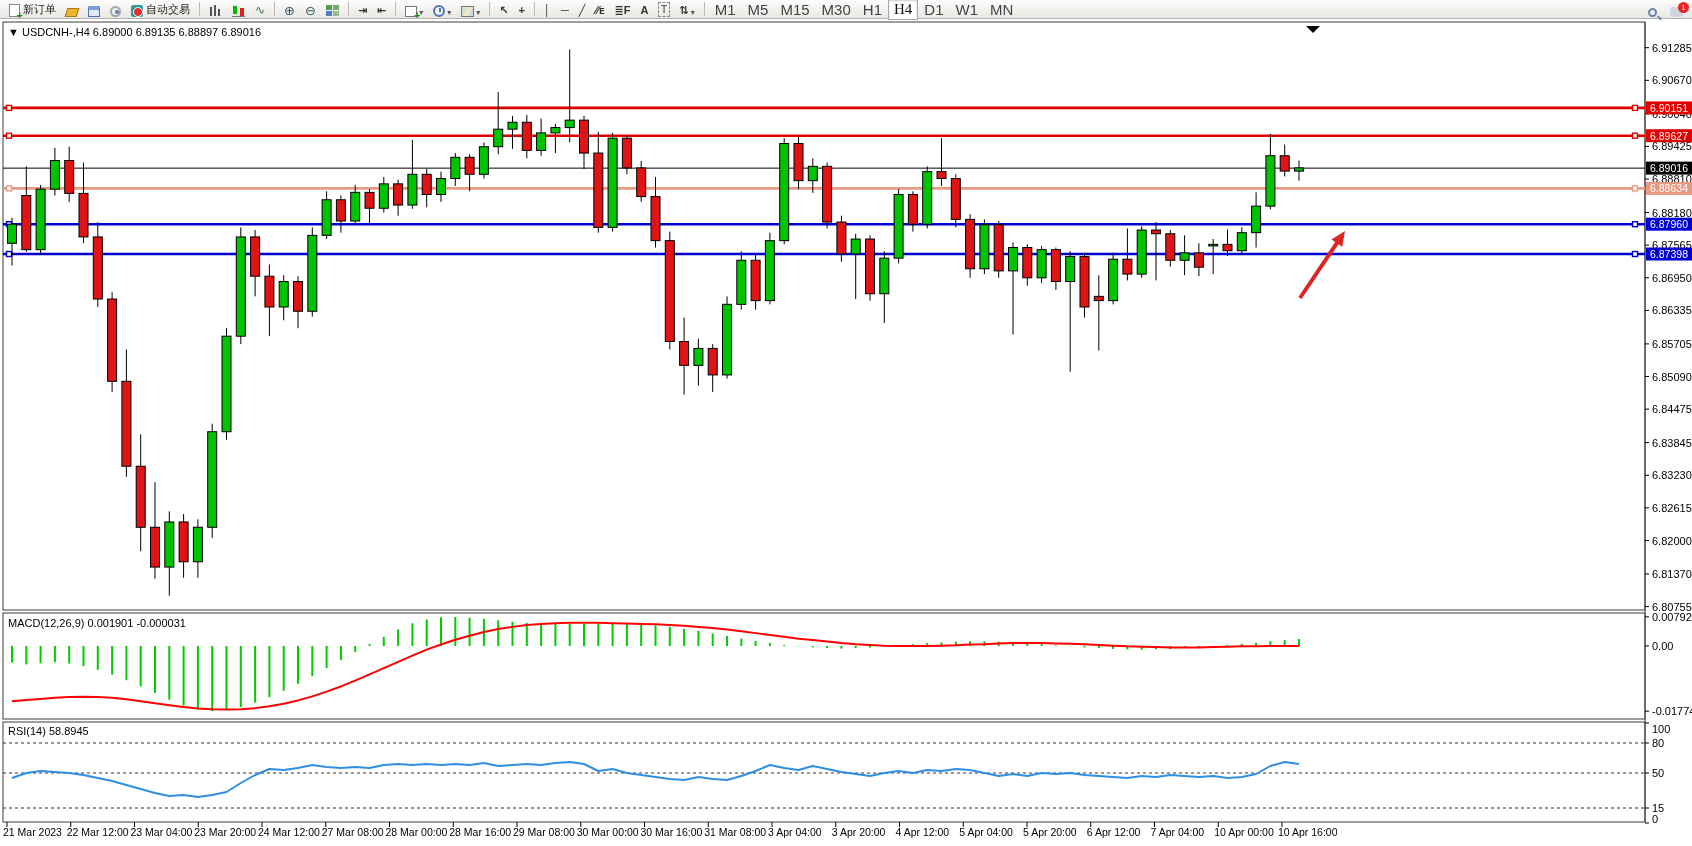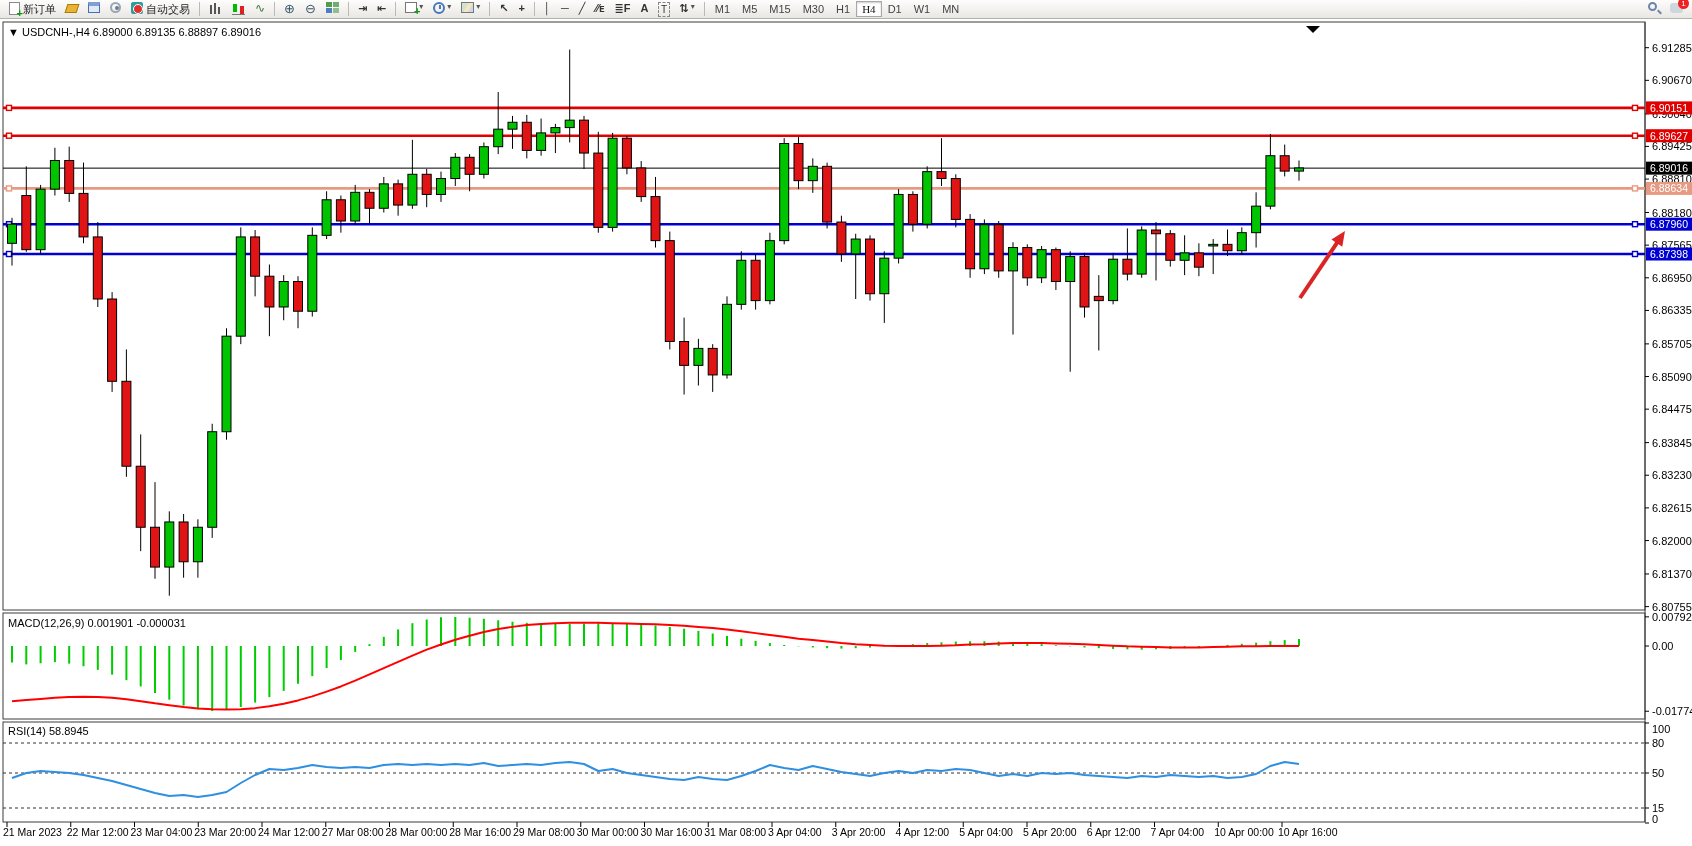--- a/index.html
+++ b/index.html
@@ -2,26 +2,26 @@
 <html><head>
 <meta charset="utf-8">
 <style>
   * { margin:0; padding:0; box-sizing:border-box; }
   html,body { width:1692px; height:846px; overflow:hidden; background:#fff;
     font-family:"Liberation Sans","DejaVu Sans",sans-serif; }
   
   #toolbar { position:absolute; left:0; top:0; width:1692px; height:19px;
     background:linear-gradient(#fdfdfc,#e9e7e3); border-bottom:1px solid #b5b2ad;
     display:flex; align-items:center; padding:0 4px; z-index:5; }
-  .tb-item { display:flex; align-items:flex-start; height:17px; padding:0 3px; margin:0 1px;
+  .tb-item { display:flex; align-items:flex-end; height:17px; padding:0 3px; margin:0 1px;
     border:1px solid transparent; border-radius:2px; cursor:default; }
   .tb-lbl { font-size:11px; color:#222; margin-left:3px; white-space:nowrap; }
   .tb-caret { font-size:8px; color:#555; margin-left:2px; }
   .tb-sep { width:1px; height:14px; background:#bdbab5; margin:0 4px; }
-  .tb-tf { font-size:11px; color:#444; padding:1px 5px; border:1px solid transparent; }
+  .tb-tf { font-size:15px; color:#444; padding:1px 5px; border:1px solid transparent; }
   .tb-tf.active { background:#fff; border:1px solid #aaa8a4; box-shadow:inset 0 1px 2px #ccc; color:#111;font-family:Liberation Serif, serif; }
   .tb-right { margin-left:auto; display:flex; align-items:center; }
   .tb-ic { display:inline-block; position:relative; }
   
   .g { font-size:13px; line-height:13px; }
   .ic-new-order { width:11px; height:13px; background:#fff; border:1px solid #8a8a8a; }
   .ic-new-order::after { content:"+"; position:absolute; right:-4px; bottom:-5px; color:#0a9a0a; font-weight:bold; font-size:11px; }
   .ic-highlight { width:12px; height:9px; background:#e8b431; border:1px solid #a87a10; transform:skewX(-18deg); margin-top:2px; }
   .ic-chart-window { width:12px; height:11px; border:1px solid #4a6fae; background:#dfe9f7; border-top:4px solid #7ea0d6; }
   .ic-signal { width:11px; height:11px; border:2px solid #9aa7b4; border-radius:50%; }

